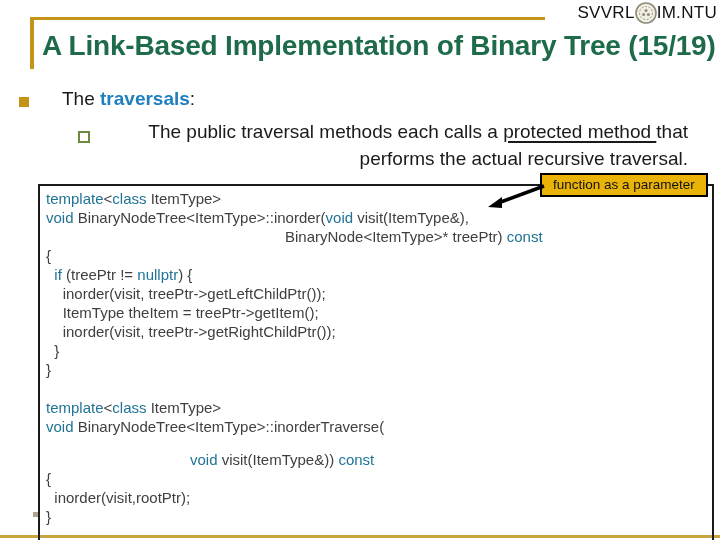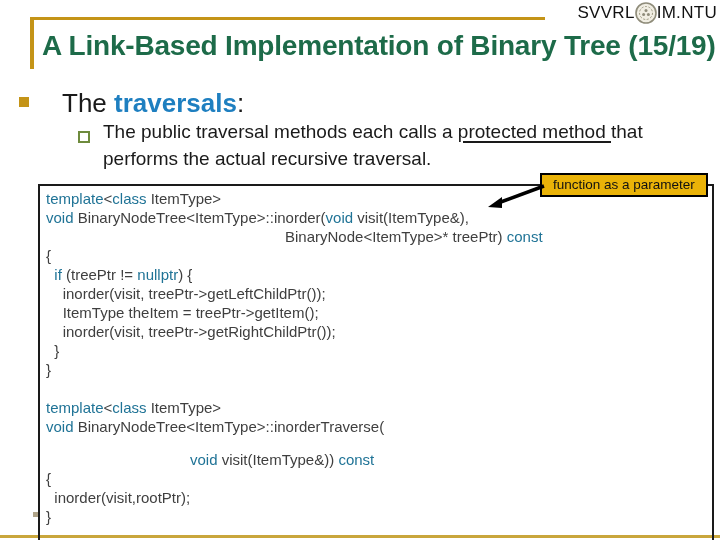--- a/index.html
+++ b/index.html
@@ -14,24 +14,24 @@
   
   .gold-h{position:absolute;left:31px;top:17px;width:514px;height:3px;background:#C49417;}
   .gold-v{position:absolute;left:30px;top:17px;width:4px;height:52px;background:#C49417;}
   .bottom-line{position:absolute;left:0;top:535px;width:720px;height:3px;background:#C9A63C;}
   .left-dot{position:absolute;left:33px;top:512px;width:5px;height:5px;background:#B0A489;}
   
   .title{position:absolute;left:42px;top:30px;margin:0;font-size:28px;font-weight:700;
          color:#1D6B49;letter-spacing:-0.2px;white-space:nowrap;}
   
   .b1-square{position:absolute;left:19px;top:97px;width:10px;height:10px;background:#C49417;}
-  .b1-text{position:absolute;left:62px;top:88px;font-size:26px;color:#1a1a1a;}
+  .b1-text{position:absolute;left:62px;top:88px;font-size:19px;color:#1a1a1a;}
   .b1-text b{color:#1E7FC0;}
   .b2-square{position:absolute;left:78px;top:131px;width:8px;height:8px;background:#fff;border:2px solid #6E8B3D;}
-  .b2-text{position:absolute;left:103px;top:118px;width:585px;font-size:19px;line-height:27px;color:#1a1a1a;}
+  .b2-text{position:absolute;left:103px;top:118px;width:585px;font-size:19px;line-height:27px;color:#1a1a1a;text-align:right;}
   .b2-text u{text-decoration:underline;text-underline-offset:3px;text-decoration-thickness:1.5px;}
   
   .callout{position:absolute;left:540px;top:173px;z-index:3;background:#eab308;border:2px solid #000;
            padding:2px 11px 3px 11px;font-size:13.5px;color:#111;white-space:nowrap;}
   .arrow-svg{position:absolute;left:482px;top:178px;z-index:3;}
   
   .code-box{position:absolute;left:38px;top:184px;width:676px;height:356px;
             border-left:2px solid #1a1a1a;border-top:2px solid #1a1a1a;border-right:2px solid #1a1a1a;
             box-sizing:border-box;z-index:1;}
   .code{padding:3px 0 0 6px;font-size:15px;line-height:19px;color:#3F3F3F;}

